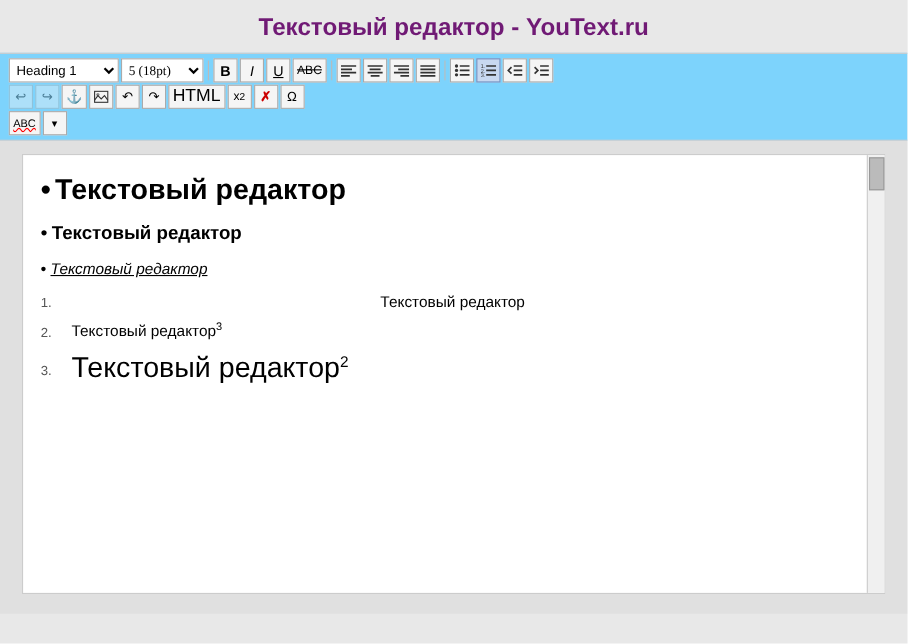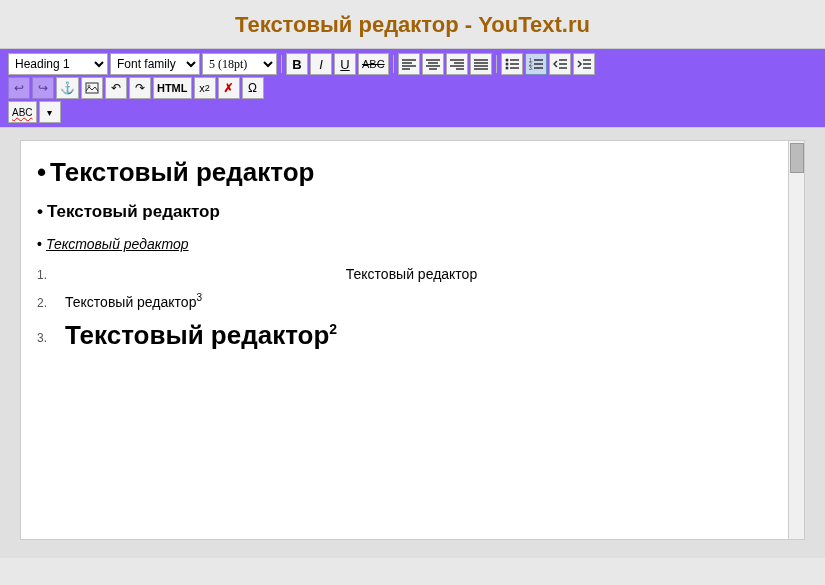--- a/index.html
+++ b/index.html
@@ -8,26 +8,26 @@
       background: #e8e8e8;
       width: 825px;
       min-height: 585px;
     }
 
     .page-title {
       text-align: center;
       padding: 12px 0 10px 0;
       font-size: 22px;
       font-weight: bold;
-      color: #a16207;
+      color: #701a75;
       background: #e8e8e8;
     }
 
     .toolbar-container {
-      background: #8b5cf6;
+      background: #7dd3fc;
       border-top: 1px solid #ccc;
       border-bottom: 1px solid #ccc;
       padding: 4px 8px 4px 8px;
     }
 
     .toolbar-row {
       display: flex;
       align-items: center;
       flex-wrap: wrap;
       gap: 2px;
@@ -86,25 +86,20 @@
 
 <div class="toolbar-container">
 
   <div class="toolbar-row">
     <select class="toolbar-select" style="width:100px;">
       <option>Heading 1</option>
       <option>Heading 2</option>
       <option>Heading 3</option>
       <option>Normal</option>
     </select>
-    <select class="toolbar-select" style="width:90px;">
-      <option>Font family</option>
-      <option>Arial</option>
-      <option>Times New Roman</option>
-    </select>
     <select class="toolbar-select" style="width:75px;font-family:Liberation Serif, serif;">
       <option>5 (18pt)</option>
       <option>1 (8pt)</option>
       <option>2 (10pt)</option>
       <option>3 (12pt)</option>
       <option>4 (14pt)</option>
       <option>6 (24pt)</option>
       <option>7 (36pt)</option>
     </select>
 
@@ -196,21 +191,21 @@
     <button class="toolbar-btn" title="Anchor">⚓</button>
     <button class="toolbar-btn" title="Insert Image">
       <svg width="14" height="12" viewBox="0 0 14 12">
           <rect x="1" y="1" width="12" height="10" fill="none" stroke="#333" stroke-width="1"></rect>
           <circle cx="4" cy="4" r="1.5" fill="#888"></circle>
           <polyline points="1,9 4,5 7,8 10,5 13,9" fill="none" stroke="#333" stroke-width="1"></polyline>
         </svg>
     </button>
     <button class="toolbar-btn" title="Undo">↶</button>
     <button class="toolbar-btn" title="Redo">↷</button>
-    <button class="toolbar-btn" title="HTML source" style="font-size:11px;font-weight:bold;">HTML</button>
+    <button class="toolbar-btn" title="HTML source" style="font-size:16px;font-weight:normal;">HTML</button>
     <button class="toolbar-btn" title="Subscript" style="font-size:11px;">x<sub>2</sub></button>
     <button class="toolbar-btn" title="Clear Format" style="color:#cc0000;font-weight:bold;">✗</button>
     <button class="toolbar-btn" title="Special Characters">Ω</button>
   </div>
 
   <div class="toolbar-row">
     <button class="toolbar-btn" title="Spell Check" style="font-size:10px;text-decoration:underline wavy red;">ABC</button>
     <button class="toolbar-btn" title="Spell Check Options" style="font-size:10px;">▾</button>
   </div>
 </div>
@@ -246,20 +241,20 @@
 
       <div style="display:flex; align-items:baseline; margin-bottom:10px;">
         <span style="font-size:12px; color:#555; min-width:28px;">2.</span>
         <span style="font-size:14px; flex:1; text-align:left;">
           <span>Текстовый редактор</span><sup style="font-size:10px;">3</sup>
         </span>
       </div>
 
       <div style="display:flex; align-items:flex-end; margin-bottom:10px;">
         <span style="font-size:12px; color:#555; min-width:28px; margin-bottom:6px;">3.</span>
-        <span style="font-size:26px; font-weight:bold;">
+        <span style="font-size:26px; font-weight:normal;">
           <span>Текстовый редактор</span><sup style="font-size:14px;">2</sup>
         </span>
       </div>
 
     </div>
   </div>
 </div>
 
 </body></html>

